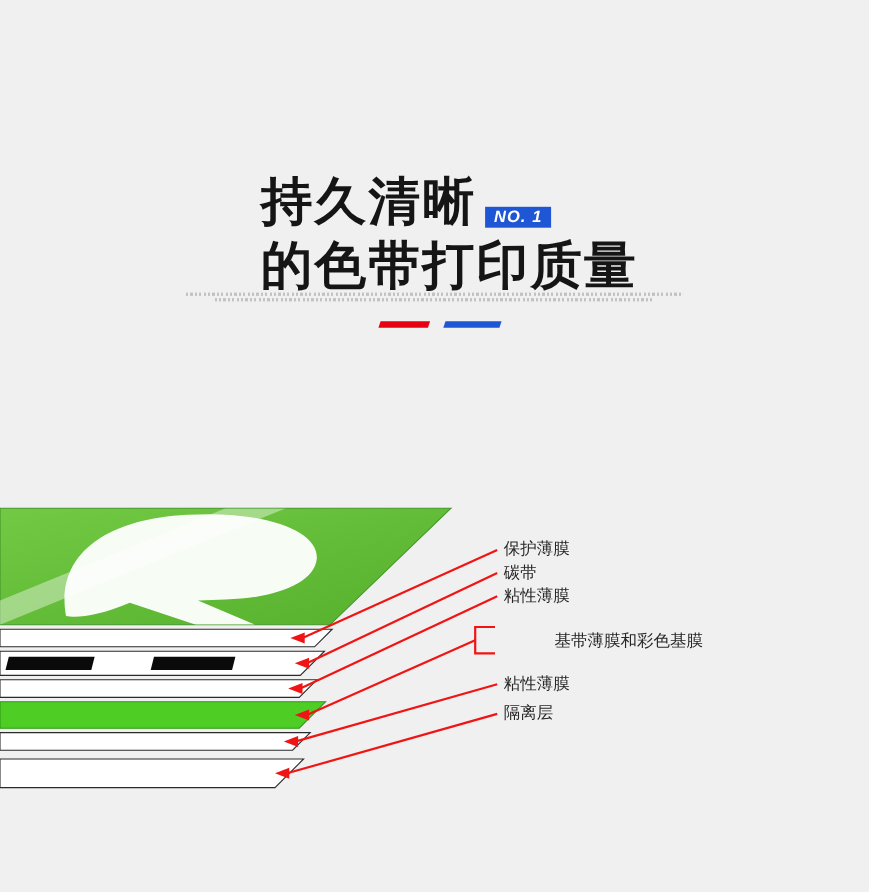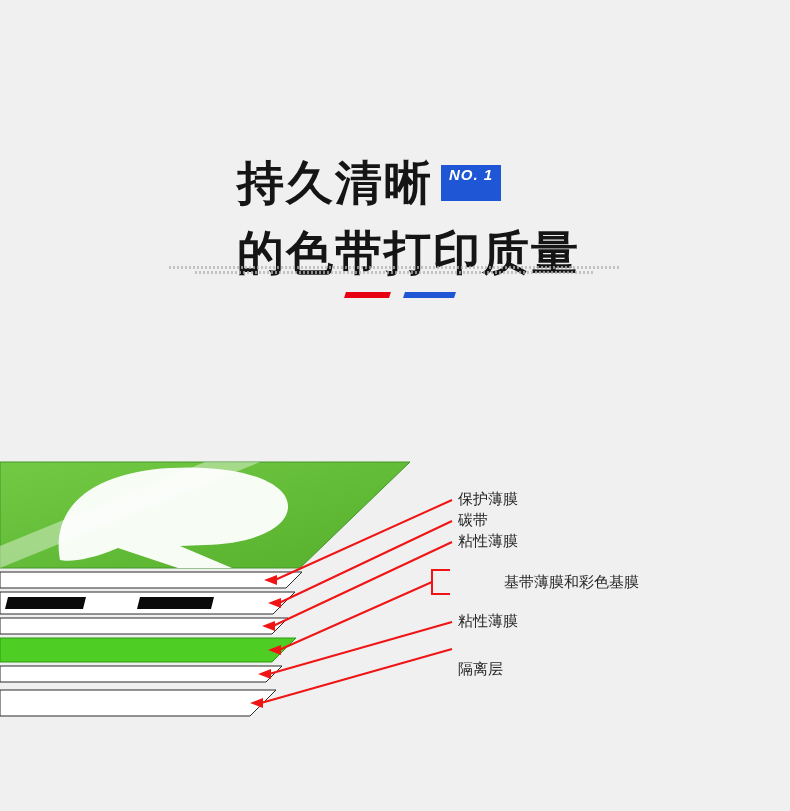--- a/index.html
+++ b/index.html
@@ -2,26 +2,26 @@
 <html style="--bg: #f0f0f0; --title: #151515; --badge_blue: #1e56d6; --accent_red: #e60012; --arrow_red: #f01414; --green_top: #5fbc34; --green_base: #4ecd24; --label: #262626;"><head>
 <meta charset="utf-8">
 <style>
   html,body{margin:0;padding:0;}
   body{
     width:790px;height:811px;position:relative;overflow:hidden;
     background:var(--bg,#f0f0f0);
     font-family:"Liberation Sans", sans-serif;
   }
   .title-block{position:absolute;left:237px;top:158px;}
-  .title-line1{display:flex;align-items:flex-start;font-size:47px;font-weight:700;
+  .title-line1{display:flex;align-items:flex-end;font-size:47px;font-weight:700;
     color:var(--title,#151515);letter-spacing:2px;line-height:1.05;}
   .no1-badge{margin:7px 0 0 8px;background:var(--badge_blue,#1e56d6);color:#ffffff;
-    font-size:15px;font-style:italic;font-weight:700;padding:2px 8px 18px 8px;letter-spacing:1px;}
+    font-size:15px;font-style:italic;font-weight:700;padding:2px 8px 2px 8px;letter-spacing:1px;}
   .title-line2{font-size:47px;font-weight:700;color:var(--title,#151515);
-    letter-spacing:2px;line-height:1.1;margin-top:20px;}
+    letter-spacing:2px;line-height:1.1;margin-top:8px;}
   .micro{position:absolute;top:266px;left:50%;transform:translateX(-50%);
     display:flex;flex-direction:column;align-items:center;gap:2px;}
   .micro-row{height:3px;opacity:.75;
     background:repeating-linear-gradient(90deg,#b3b3b3 0 2px,transparent 2px 4px);}
   .micro-row.r1{width:452px;}
   .micro-row.r2{width:400px;}
   .bar{position:absolute;top:292px;height:6px;transform:skewX(-18deg);}
   .bar.red{left:345px;width:45px;background:var(--accent_red,#e60012);}
   .bar.blue{left:404px;width:51px;background:var(--badge_blue,#1e56d6);}
   svg.diagram{position:absolute;left:0;top:0;}
@@ -98,13 +98,13 @@
 
   <line class="arrow" x1="452" y1="649" x2="261" y2="703"></line>
   <polygon class="head" points="250,703 263,698 263,708"></polygon>
 </svg>
 
 <div class="layer-label" style="top:490px;">保护薄膜</div>
 <div class="layer-label" style="top:511px;text-align:right;">碳带</div>
 <div class="layer-label" style="top:532px;">粘性薄膜</div>
 <div class="layer-label" style="top:573px;margin-left:46px;">基带薄膜和彩色基膜</div>
 <div class="layer-label" style="top:612px;">粘性薄膜</div>
-<div class="layer-label" style="top:660px;">隔离层</div>
+<div class="layer-label" style="top:639px;">隔离层</div>
 
 </body></html>

